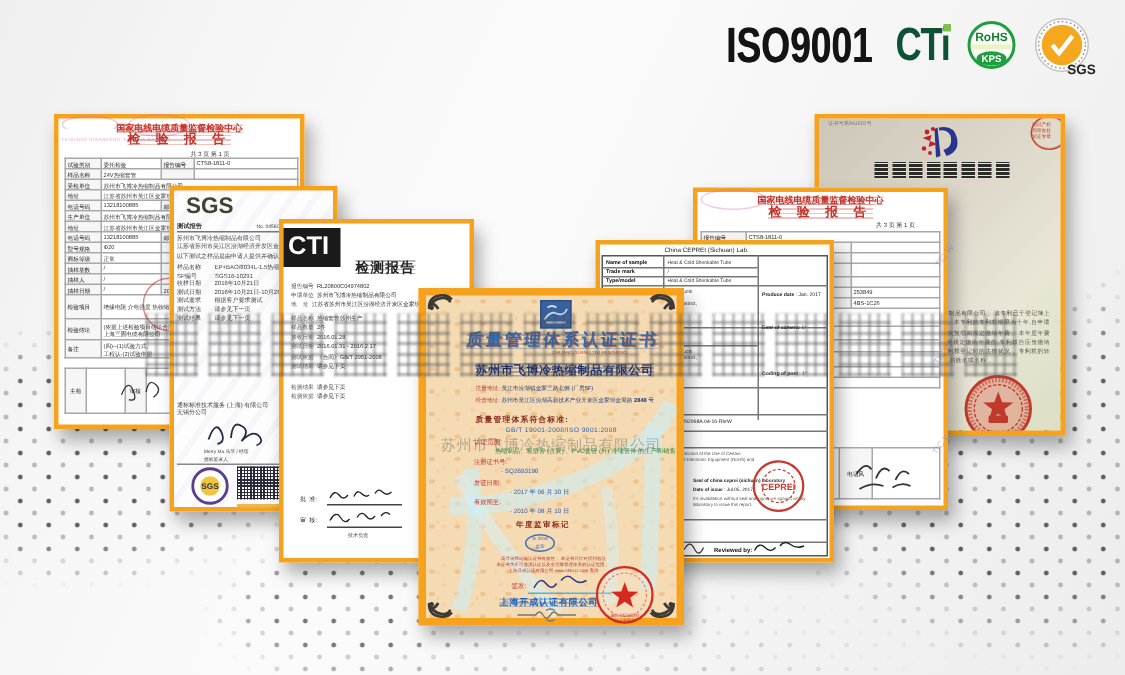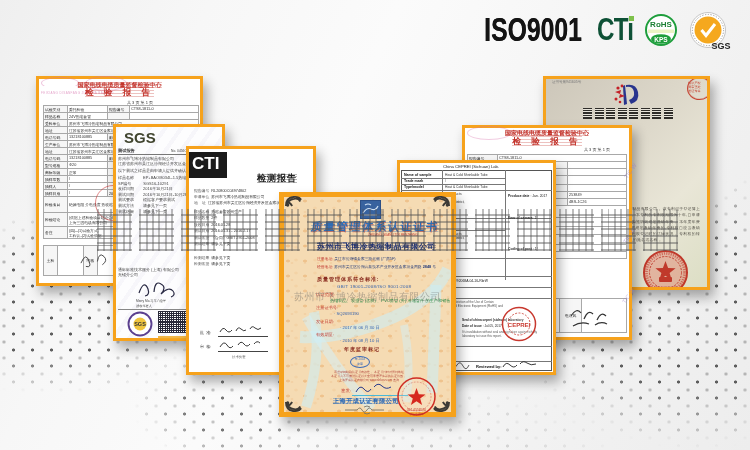--- a/index.html
+++ b/index.html
@@ -287,21 +287,21 @@
   <path d="M78 14 q6 -9 10 -3 m3 6 q4 -10 9 -5 m4 6 q4 -9 9 -4 M80 24 q8 -5 16 -2 m6 1 q6 -4 12 -1" stroke="#333" stroke-width="1.2" fill="none"></path>
  </svg>
  <div class="abs" style="left:157px;top:40px;font-size:6px;color:rgba(150,120,200,.5);transform:rotate(-55deg);white-space:nowrap;">TIC W</div>
  <div class="abs" style="left:156px;top:105px;font-size:6px;color:rgba(150,120,200,.5);transform:rotate(-55deg);white-space:nowrap;">TIC W</div>
  <div class="abs" style="left:155px;top:165px;font-size:6px;color:rgba(150,120,200,.45);transform:rotate(-55deg);white-space:nowrap;">TIC W</div>
 </div>
 
 <div class="cert" id="cc" style="left:186px;top:146px;width:130px;height:229px;z-index:3;">
  <div class="abs" style="left:0px;top:3px;width:38px;height:26px;background:#1a1a1a;"></div>
  <div class="abs" style="left:3px;top:5px;font-size:17px;font-weight:bold;color:#fff;letter-spacing:0px;">CTI</div>
- <div class="abs" style="left:68px;top:23px;font-size:9px;font-weight:bold;color:#222;letter-spacing:1px;"><span style="background:repeating-linear-gradient(0deg,rgba(30,30,30,.32) 0 1px,transparent 1px 2.8px);">检测报告</span></div>
+ <div class="abs" style="left:48px;top:23px;font-size:9px;font-weight:bold;color:#222;letter-spacing:1px;"><span style="background:repeating-linear-gradient(0deg,rgba(30,30,30,.32) 0 1px,transparent 1px 2.8px);">检测报告</span></div>
  <div class="abs" style="left:5px;top:39px;font-size:3.8px;color:#333;line-height:6px;white-space:nowrap;">
   <span style="color:#555;">报告编号</span>&nbsp;&nbsp;RL20800C04974802<br>
   <span style="color:#555;">申请单位</span>&nbsp;&nbsp;苏州市飞博冷热缩制品有限公司<br>
   <span style="color:#555;">地&nbsp;&nbsp;&nbsp;&nbsp;址</span>&nbsp;&nbsp;江苏省苏州市吴江区汾湖经济开发区金家坝</div>
  <div class="abs" style="left:5px;top:60px;font-size:3.8px;color:#333;line-height:6.4px;white-space:nowrap;">
   <span style="color:#555;">样品名称</span>&nbsp;&nbsp;热缩套管苏州生产<br>
   <span style="color:#555;">样品数量</span>&nbsp;&nbsp;2件<br>
   <span style="color:#555;">接收日期</span>&nbsp;&nbsp;2016.01.28<br>
   <span style="color:#555;">测试日期</span>&nbsp;&nbsp;2016.01.31 - 2016.2.17<br>
   <span style="color:#555;">测试依据</span>&nbsp;&nbsp;《合同》GB/T 2951-2008<br>

